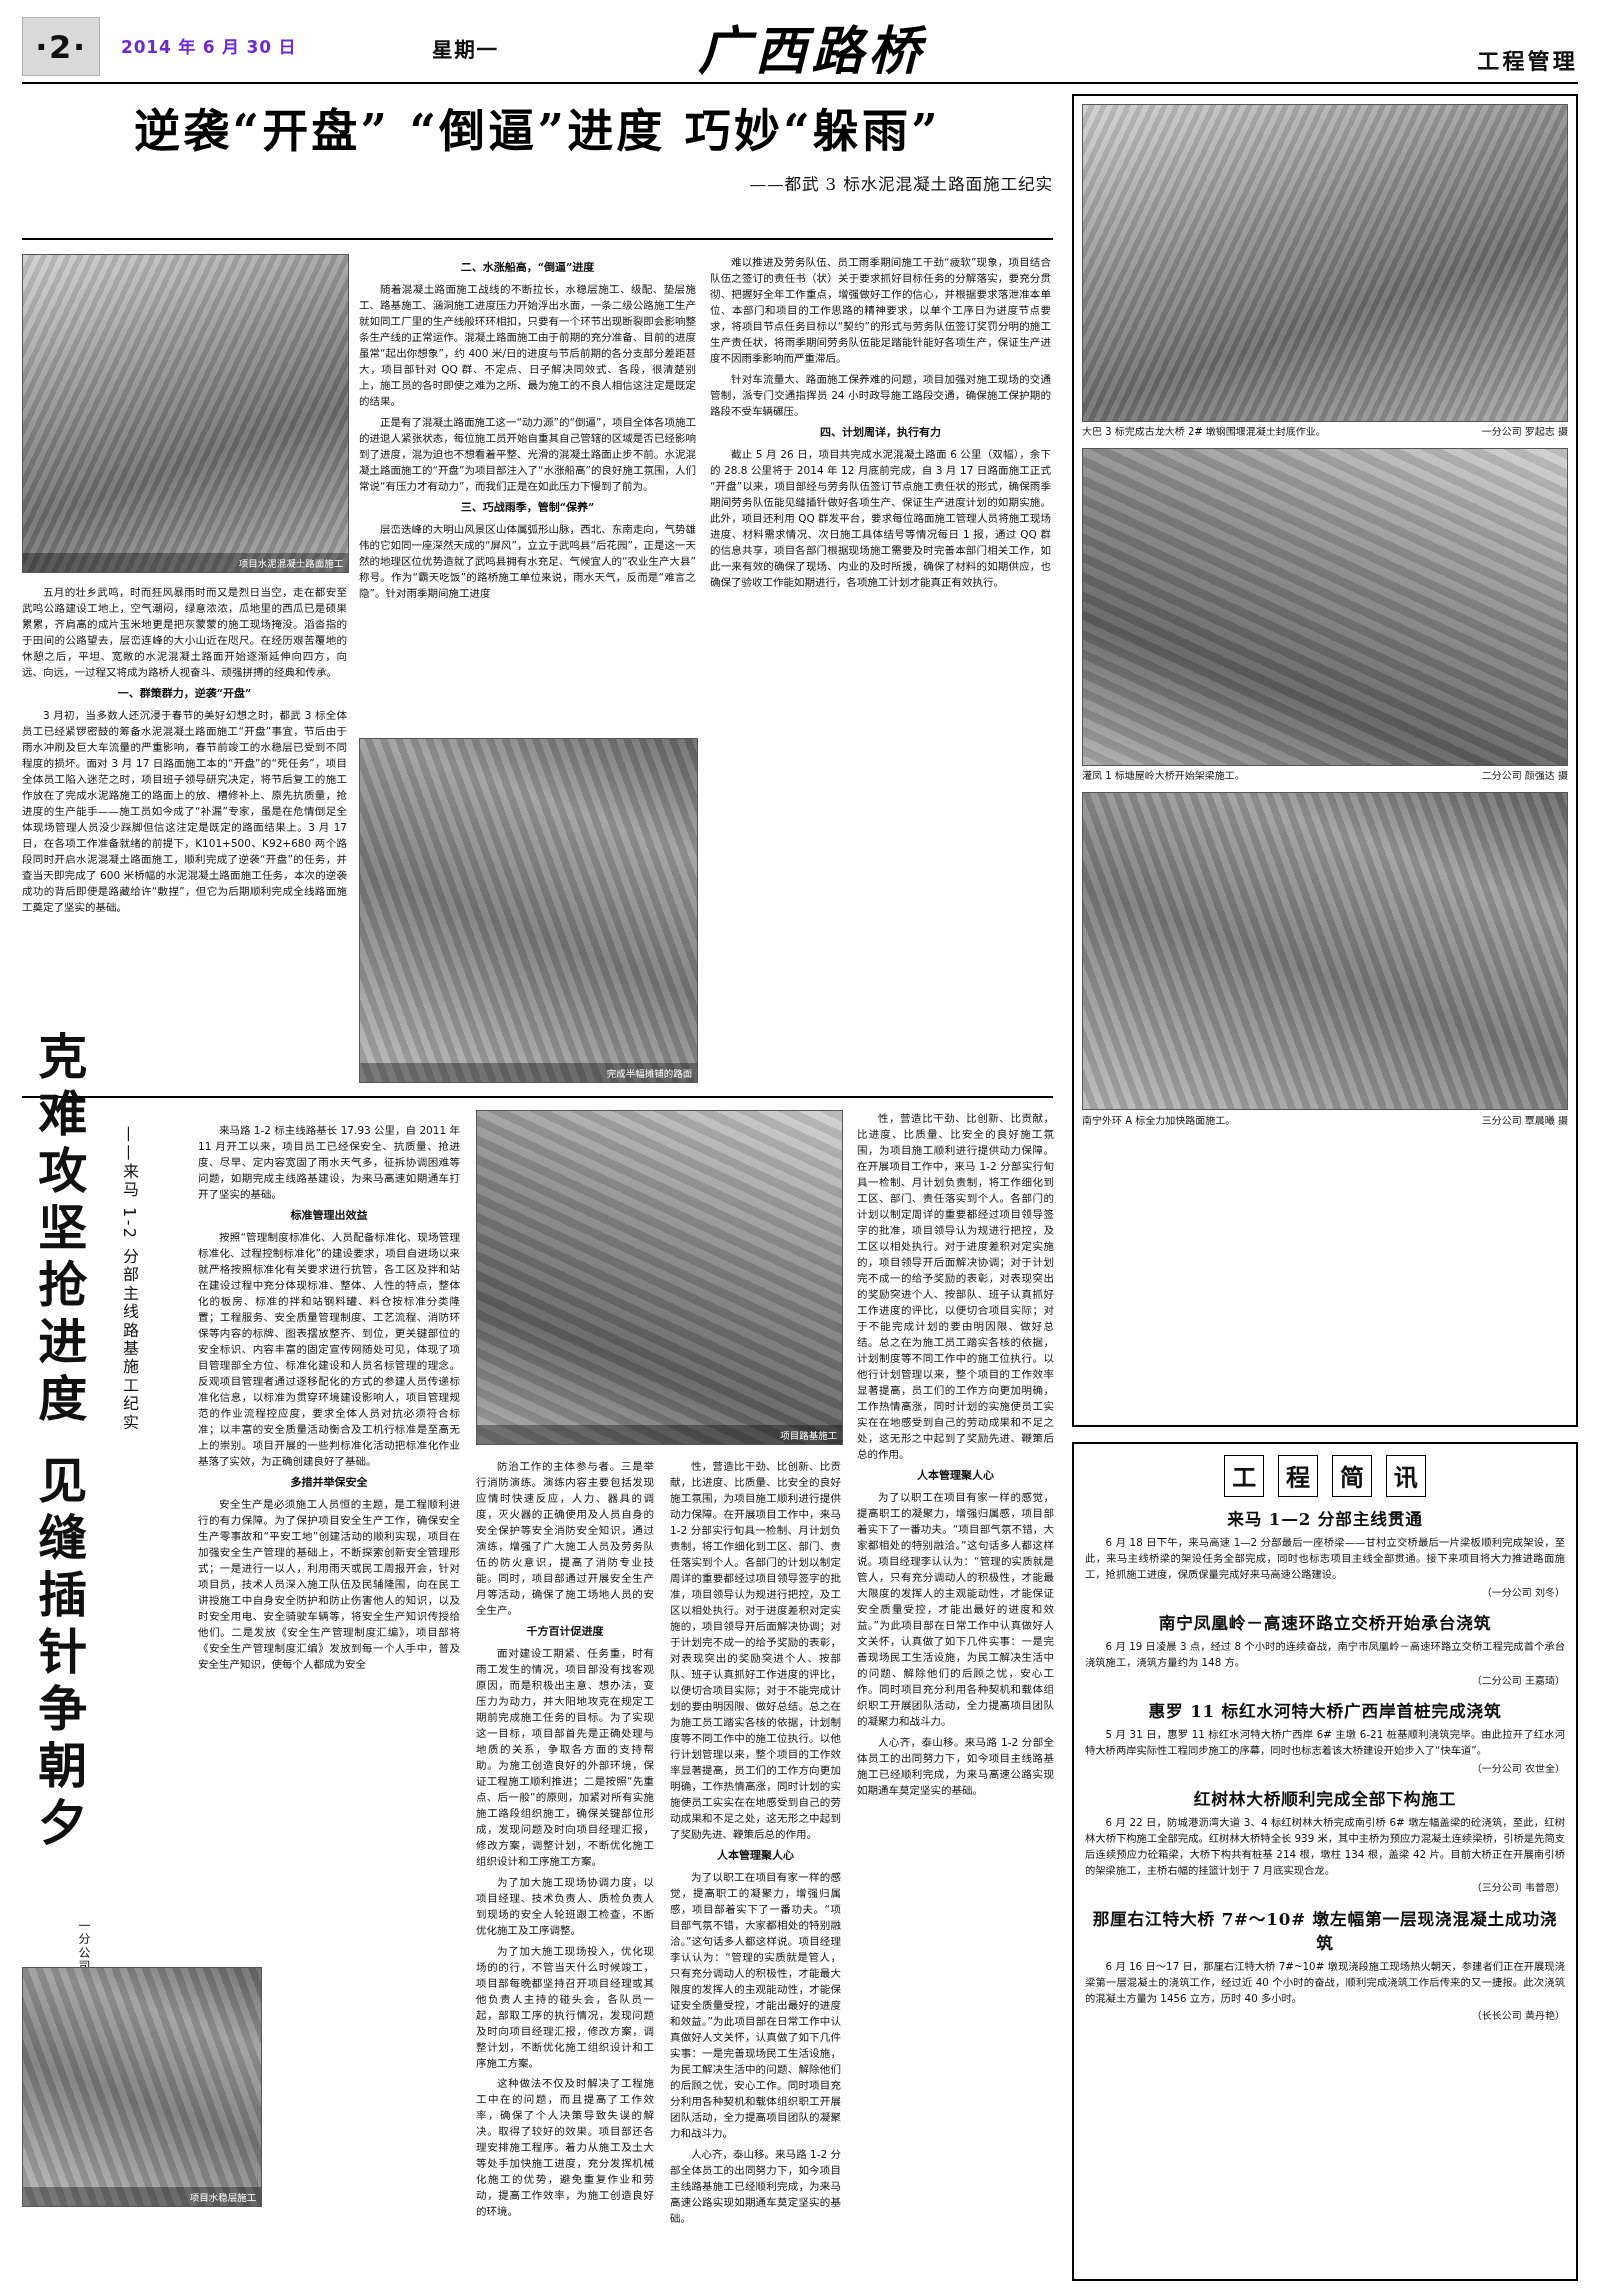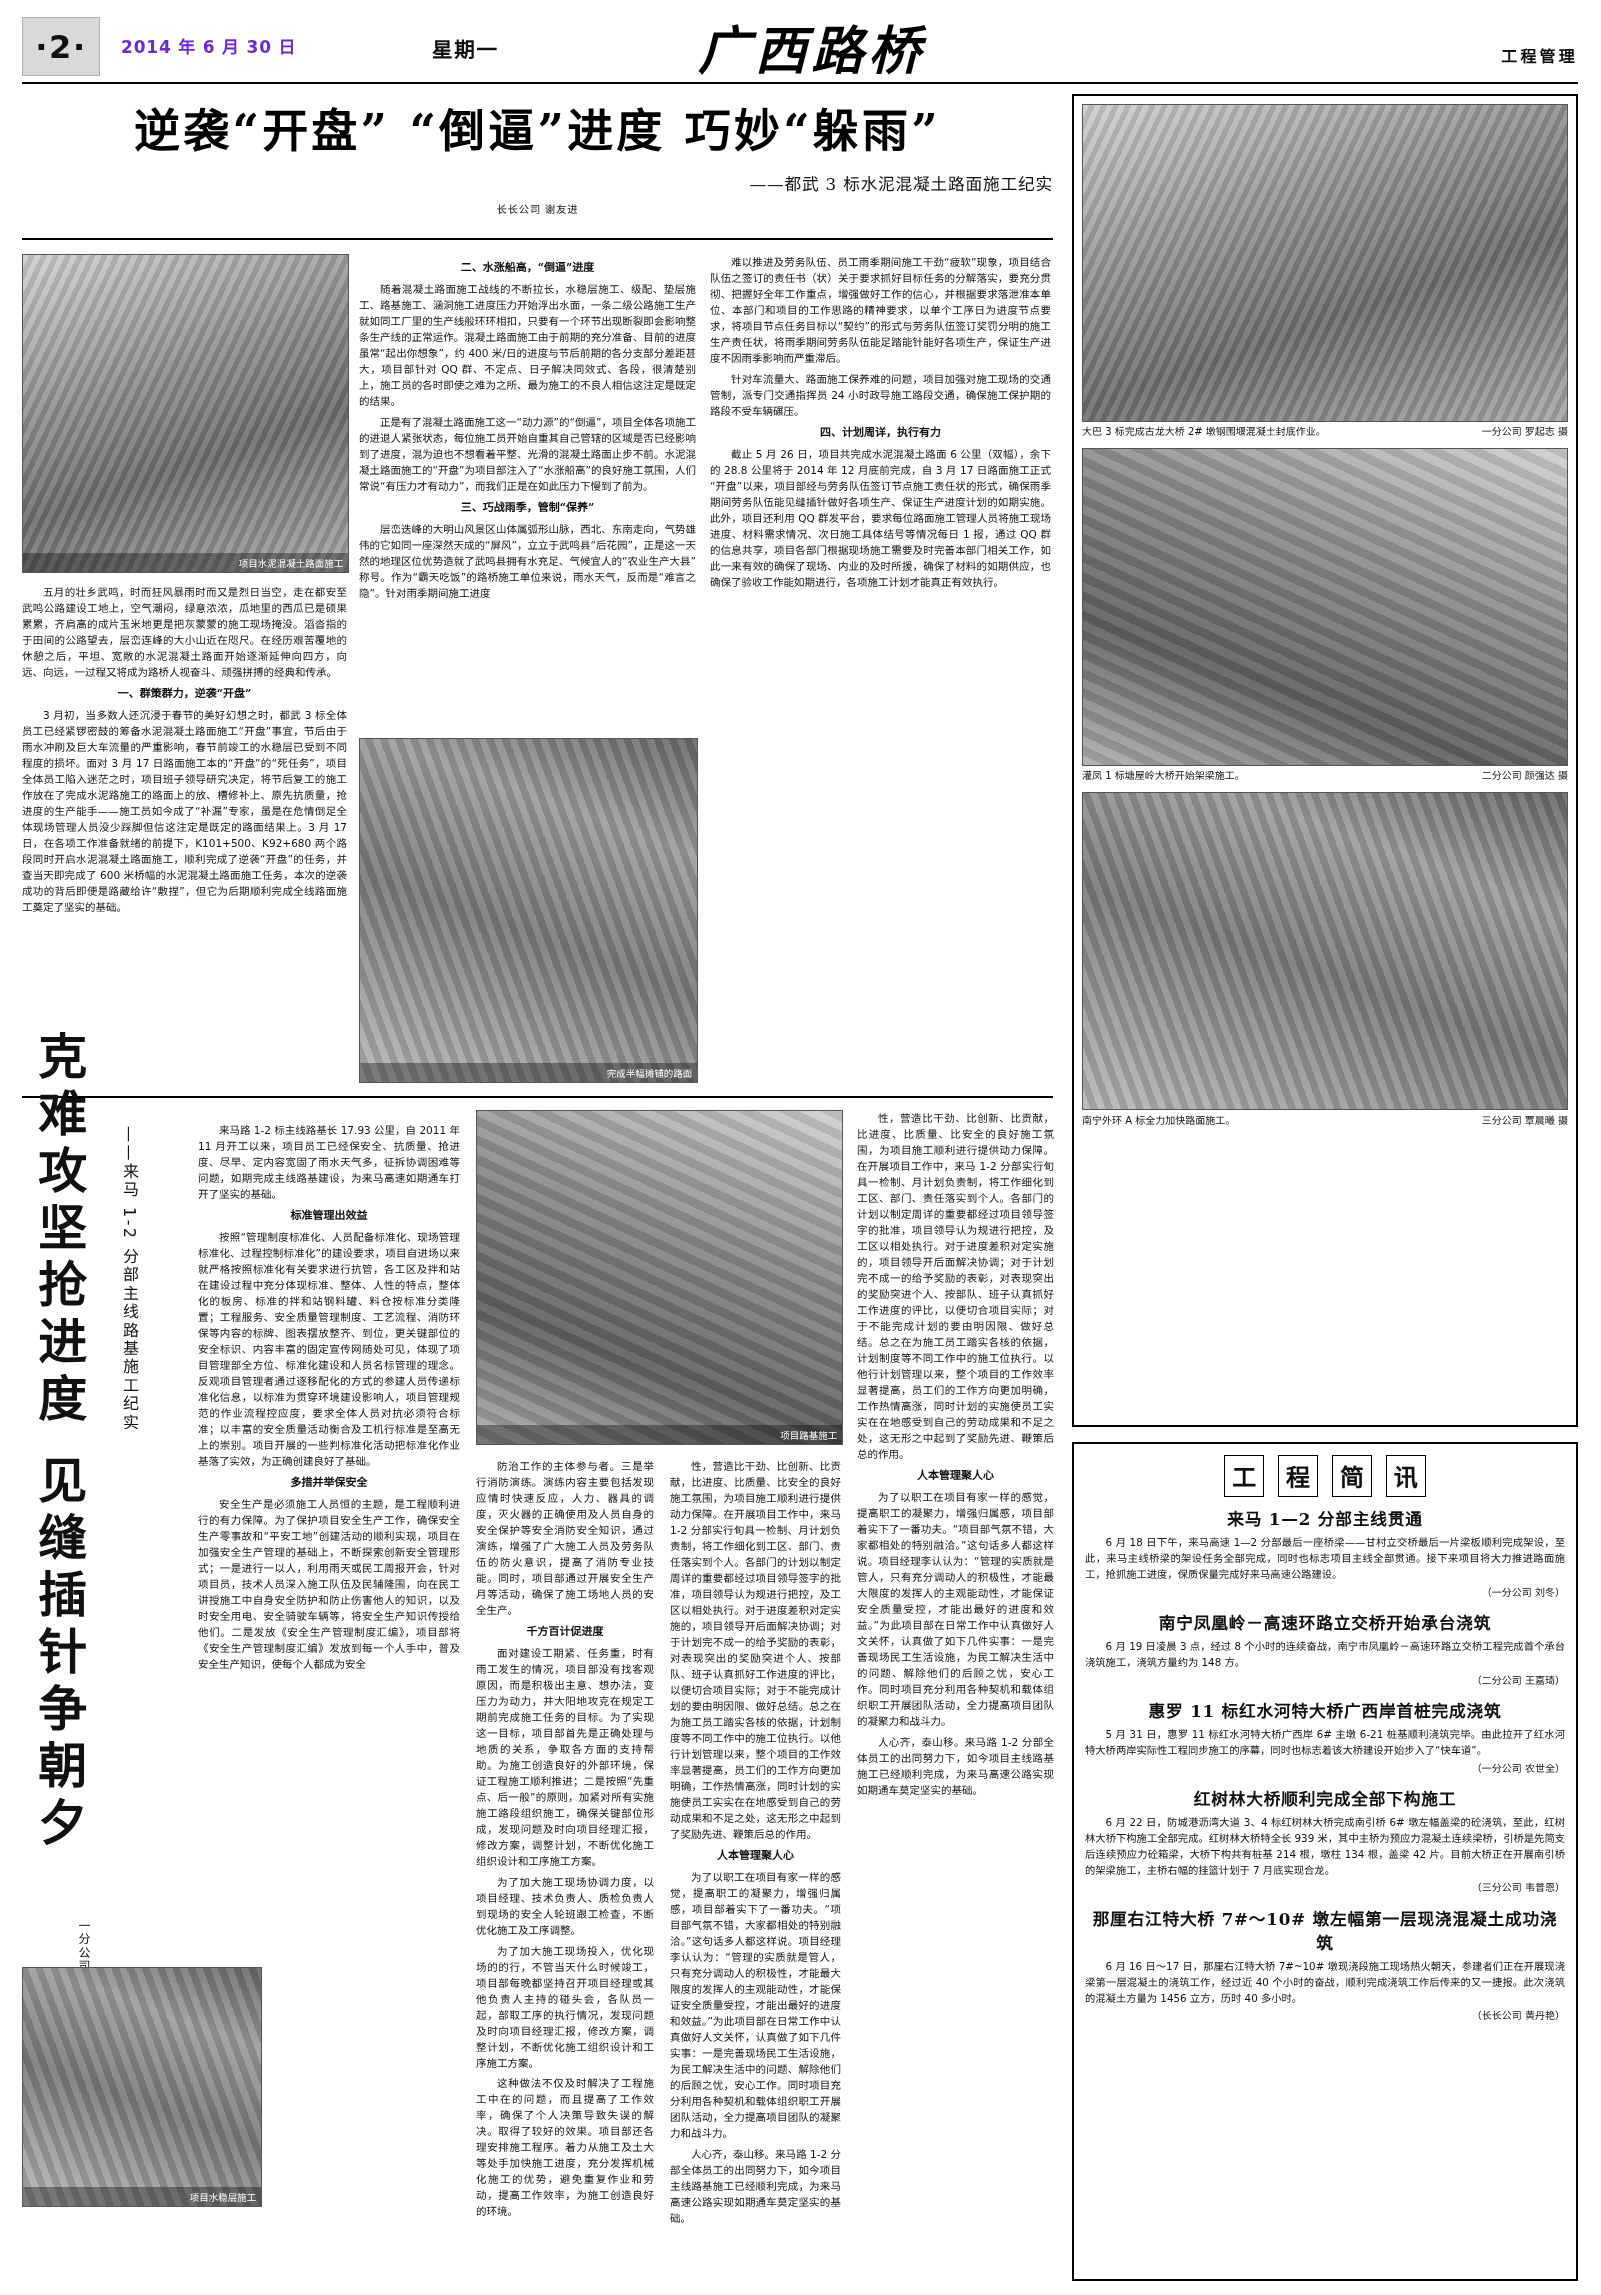--- a/index.html
+++ b/index.html
@@ -33,21 +33,21 @@
   }
   .mast-title{
     position:absolute;left:603px;top:0px;width:373px;height:68px;
     display:flex;align-items:center;justify-content:center;
     font-family:"DejaVu Serif","Liberation Serif",serif;
     font-size:52px;font-weight:bold;font-style:italic;letter-spacing:4.8px;
     color:#000;
   }
   .mast-section{
     position:absolute;right:0;top:30px;
-    font-size:16px;font-weight:bold;letter-spacing:3.2px;color:#111;
+    font-size:22px;font-weight:bold;letter-spacing:3.2px;color:#111;
   }
   .rule-top{
     position:absolute;left:22px;top:82px;width:1556px;height:2.4px;background:#000;
   }
   p{margin:0 0 4.8px 0;}
   .body{
     font-size:10.5px;line-height:16px;text-align:justify;
     font-family:"DejaVu Sans","Liberation Sans",sans-serif;
     color:#111;
   }
@@ -175,21 +175,20 @@
     <div class="mast-date">2014 年 6 月 30 日</div>
     <div class="mast-week">星期一</div>
     <div class="mast-title">广西路桥</div>
     <div class="mast-section">工程管理</div>
   </div>
   <div class="rule-top"></div>
 
   <div class="lead">
     <h1>逆袭“开盘” “倒逼”进度 巧妙“躲雨”</h1>
     <h2>——都武 3 标水泥混凝土路面施工纪实</h2>
-    <div class="byline">长长公司 谢友进</div>
   </div>
   <div class="lead-rule"></div>
 
   <div class="photo" style="position:absolute;left:22px;top:254px;width:325px;height:317px;">
     <div class="photo-grad"></div>
     <div class="cap">项目水泥混凝土路面施工</div>
   </div>
 
   <div class="col body" style="left:22px;top:584px;width:325px;height:524px;overflow:hidden;">
     <p>五月的壮乡武鸣，时而狂风暴雨时而又是烈日当空，走在都安至武鸣公路建设工地上，空气潮闷，绿意浓浓，瓜地里的西瓜已是硕果累累，齐肩高的成片玉米地更是把灰蒙蒙的施工现场掩没。滔沓指的于田间的公路望去，层峦连峰的大小山近在咫尺。在经历艰苦覆地的休憩之后，平坦、宽敞的水泥混凝土路面开始逐渐延伸向四方，向远、向远，一过程又将成为路桥人视奋斗、顽强拼搏的经典和传承。</p>

